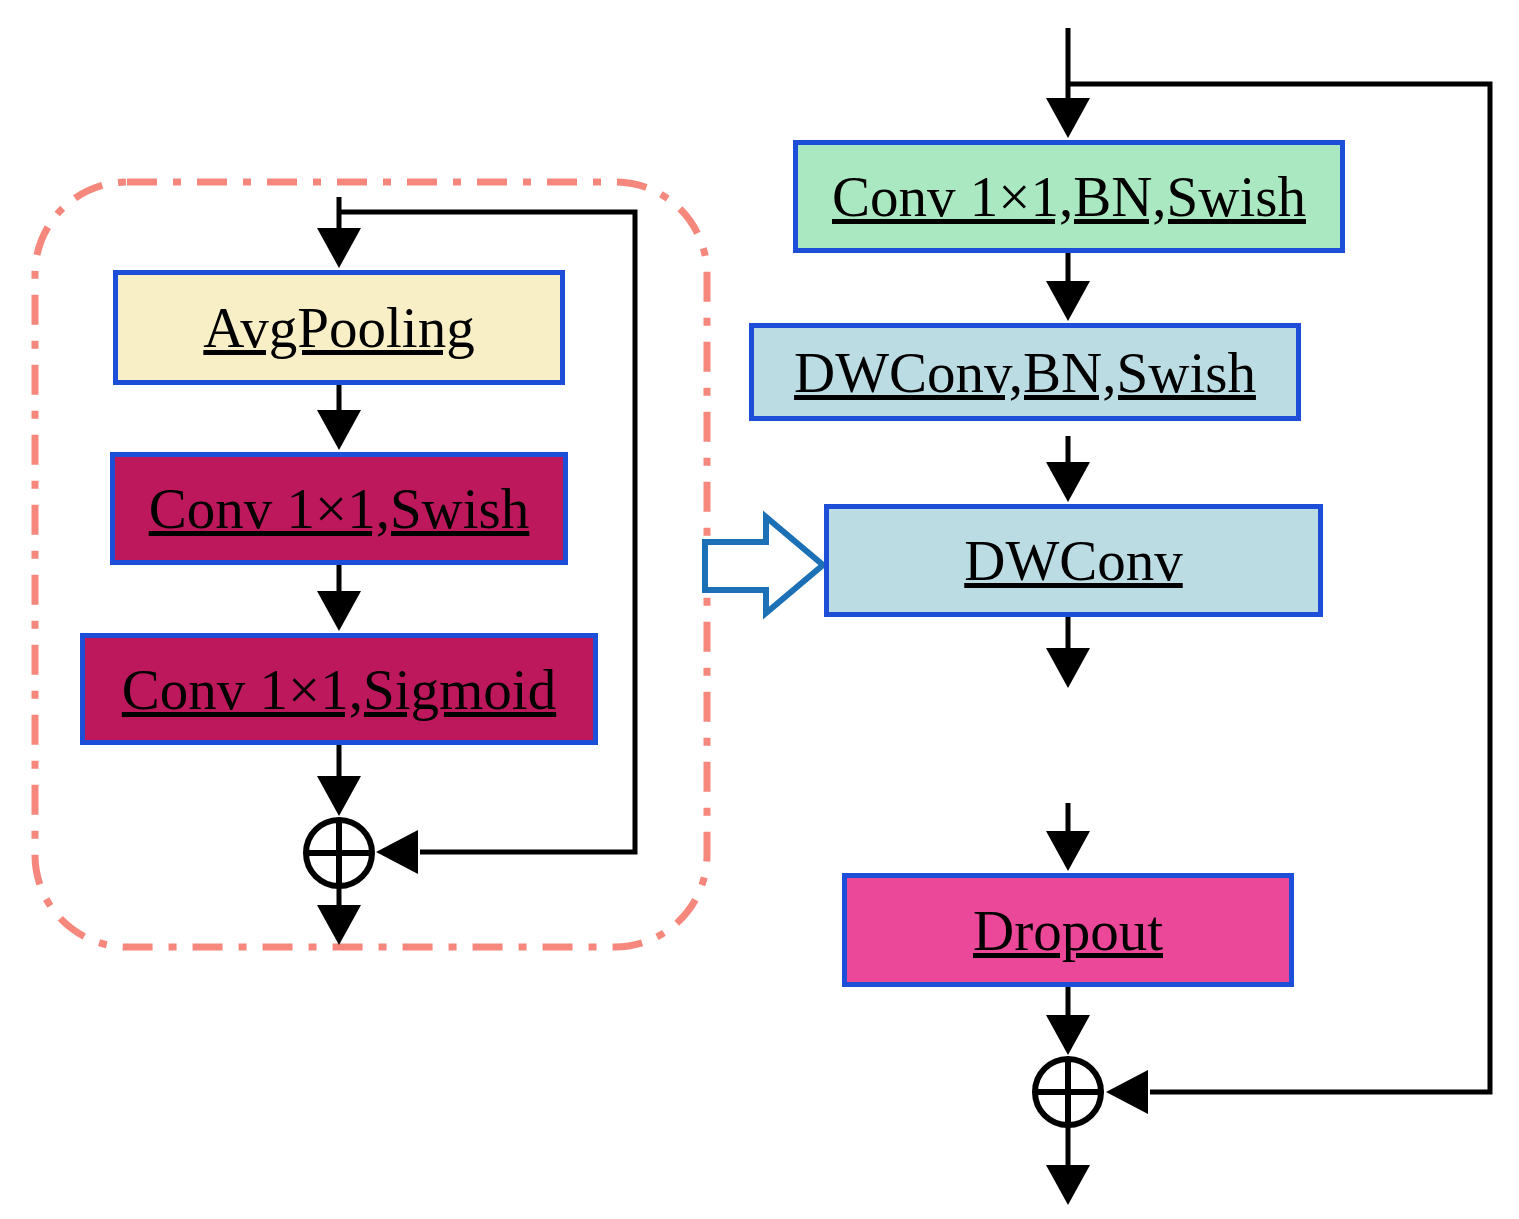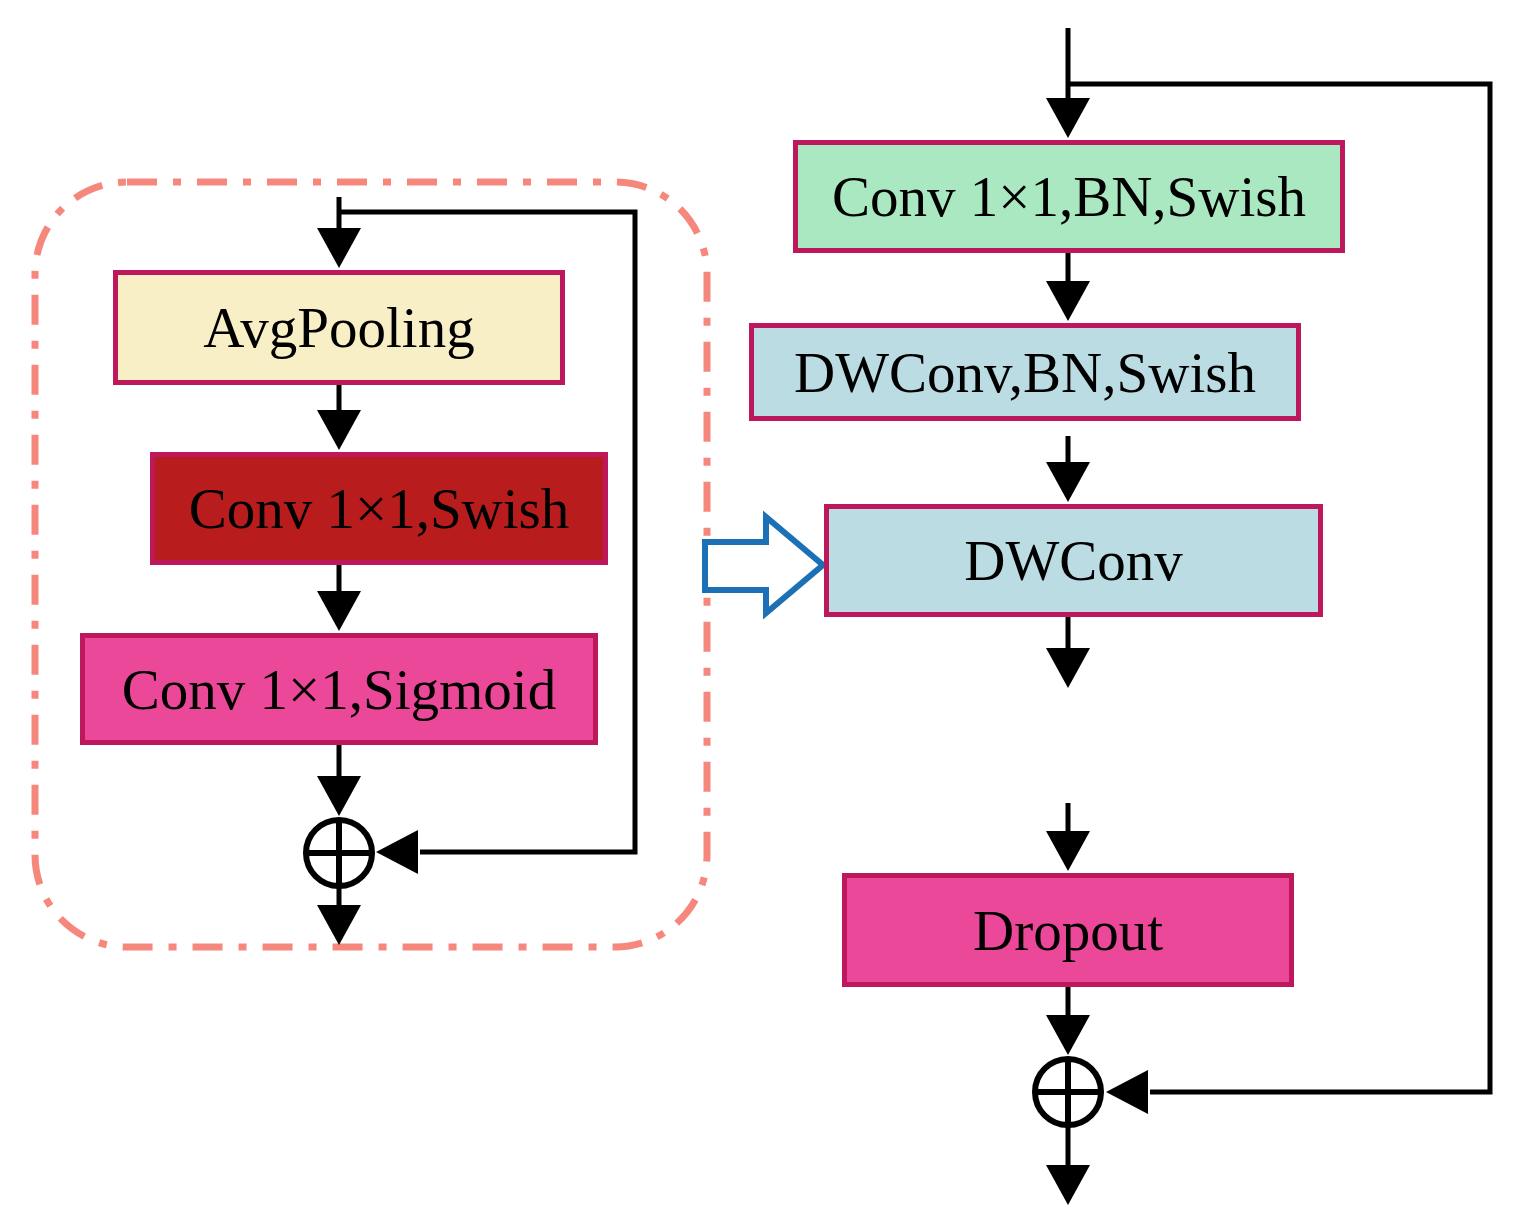--- a/index.html
+++ b/index.html
@@ -18,28 +18,29 @@
   .wires {
     position: absolute;
     left: 0;
     top: 0;
     width: 1519px;
     height: 1219px;
   }
   .node {
     position: absolute;
     box-sizing: border-box;
-    border: 5px solid #be185d;
+    border: 5px solid #1d4ed8;
     display: flex;
     align-items: center;
     justify-content: center;
     font-size: 57px;
     color: #000000;
     white-space: nowrap;
     line-height: 1;
+    text-decoration: underline;
   }
   
   .n-avgpool      { left: 113px; top: 270px; width: 452px; height: 115px; }
   .n-convswish    { left: 110px; top: 452px; width: 458px; height: 113px; }
   .n-convsigmoid  { left:  80px; top: 633px; width: 518px; height: 112px; }
   
   .n-convbnswish  { left: 793px; top: 140px; width: 552px; height: 113px; }
   .n-dwconv       { left: 749px; top: 323px; width: 552px; height: 98px; }
   .n-senet        { left: 824px; top: 504px; width: 499px; height: 113px; }
   .n-convbn       { left: 842px; top: 690px; width: 454px; height: 113px; }
@@ -123,24 +124,24 @@
 
     <g>
       <line x1="1068" y1="1125" x2="1068" y2="1168" stroke="#000000" stroke-width="5"></line>
       <polygon points="1046,1165 1090,1165 1068,1205" fill="#000000"></polygon>
     </g>
   </svg>
 
   <div class="node n-avgpool" style="background-color: rgb(249, 239, 198);">
     <span>AvgPooling</span>
   </div>
-  <div class="node n-convswish" style="background-color: #b91c1c; margin-left: 40px;">
+  <div class="node n-convswish" style="background-color: #be185d;">
     <span>Conv 1×1,Swish</span>
   </div>
-  <div class="node n-convsigmoid" style="background-color: #ec4899; text-align: center;">
+  <div class="node n-convsigmoid" style="background-color: #be185d; text-align: center;">
     <span>Conv 1×1,Sigmoid</span>
   </div>
 
   <div class="node n-convbnswish" style="background-color: rgb(169, 232, 193);">
     <span>Conv 1×1,BN,Swish</span>
   </div>
   <div class="node n-dwconv" style="background-color: rgb(187, 220, 226);">
     <span>DWConv,BN,Swish</span>
   </div>
   <div class="node n-senet" style="background-color: rgb(187, 220, 226);">

